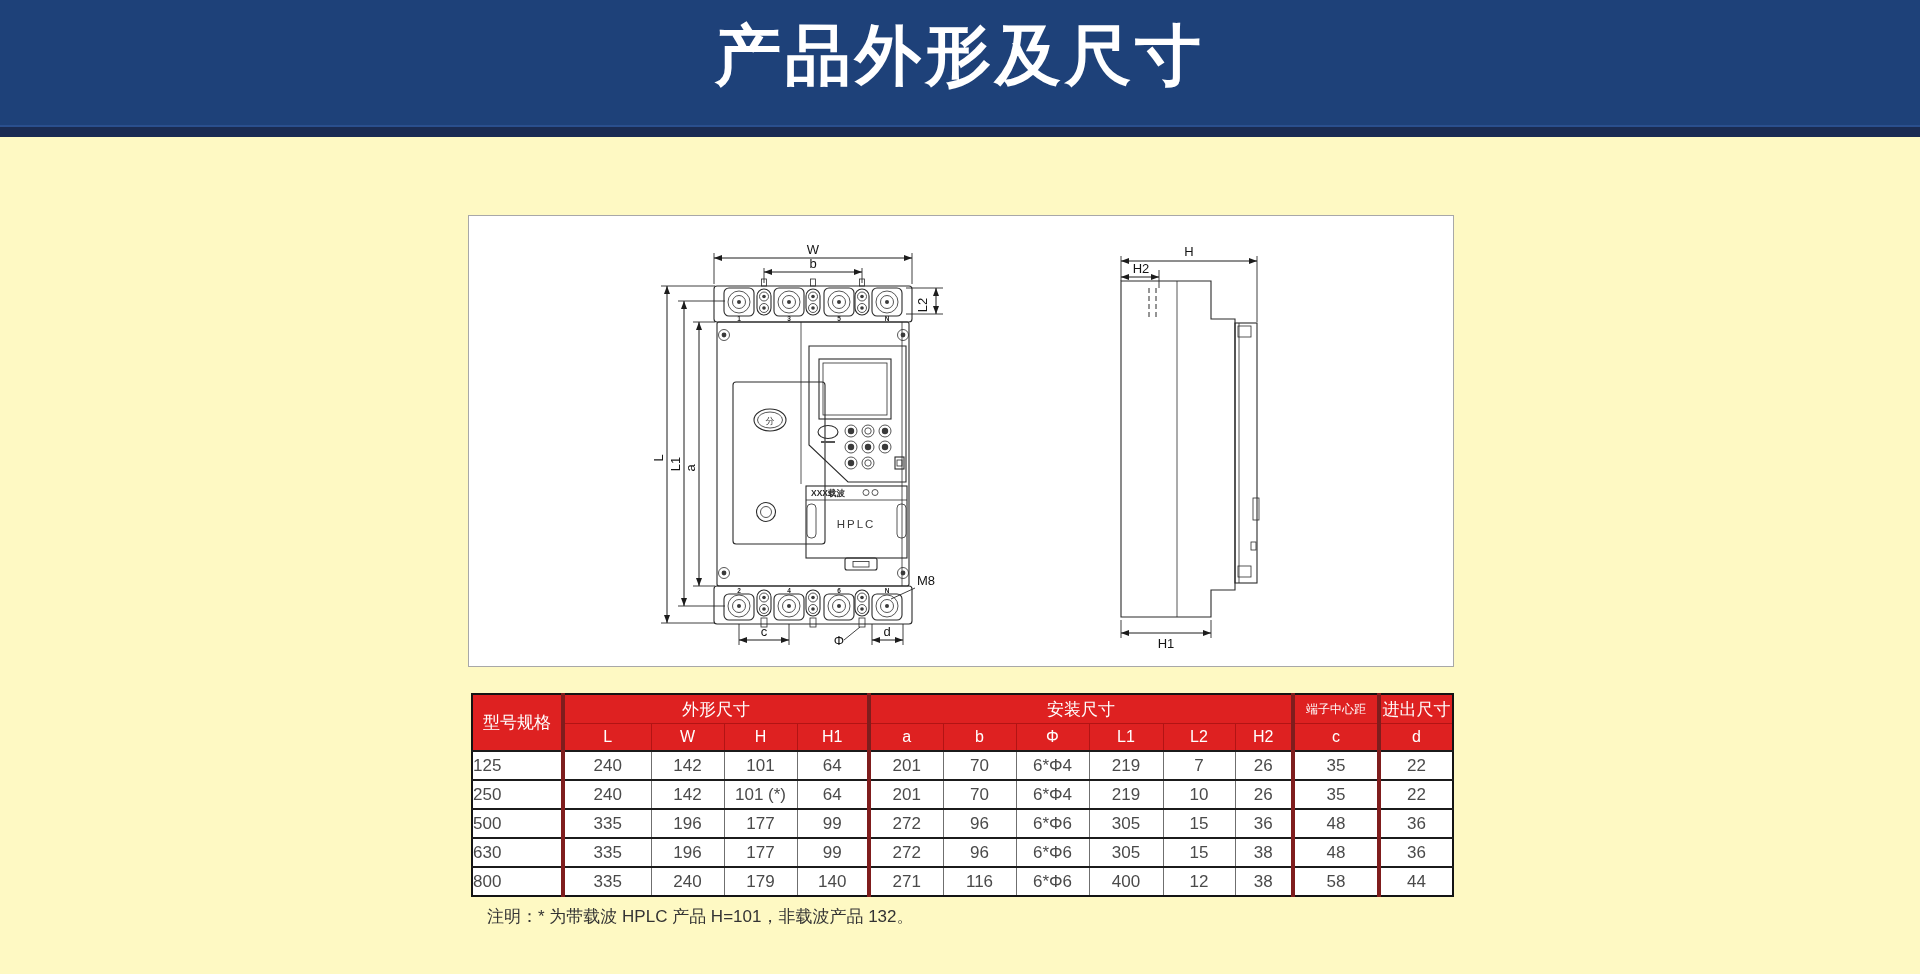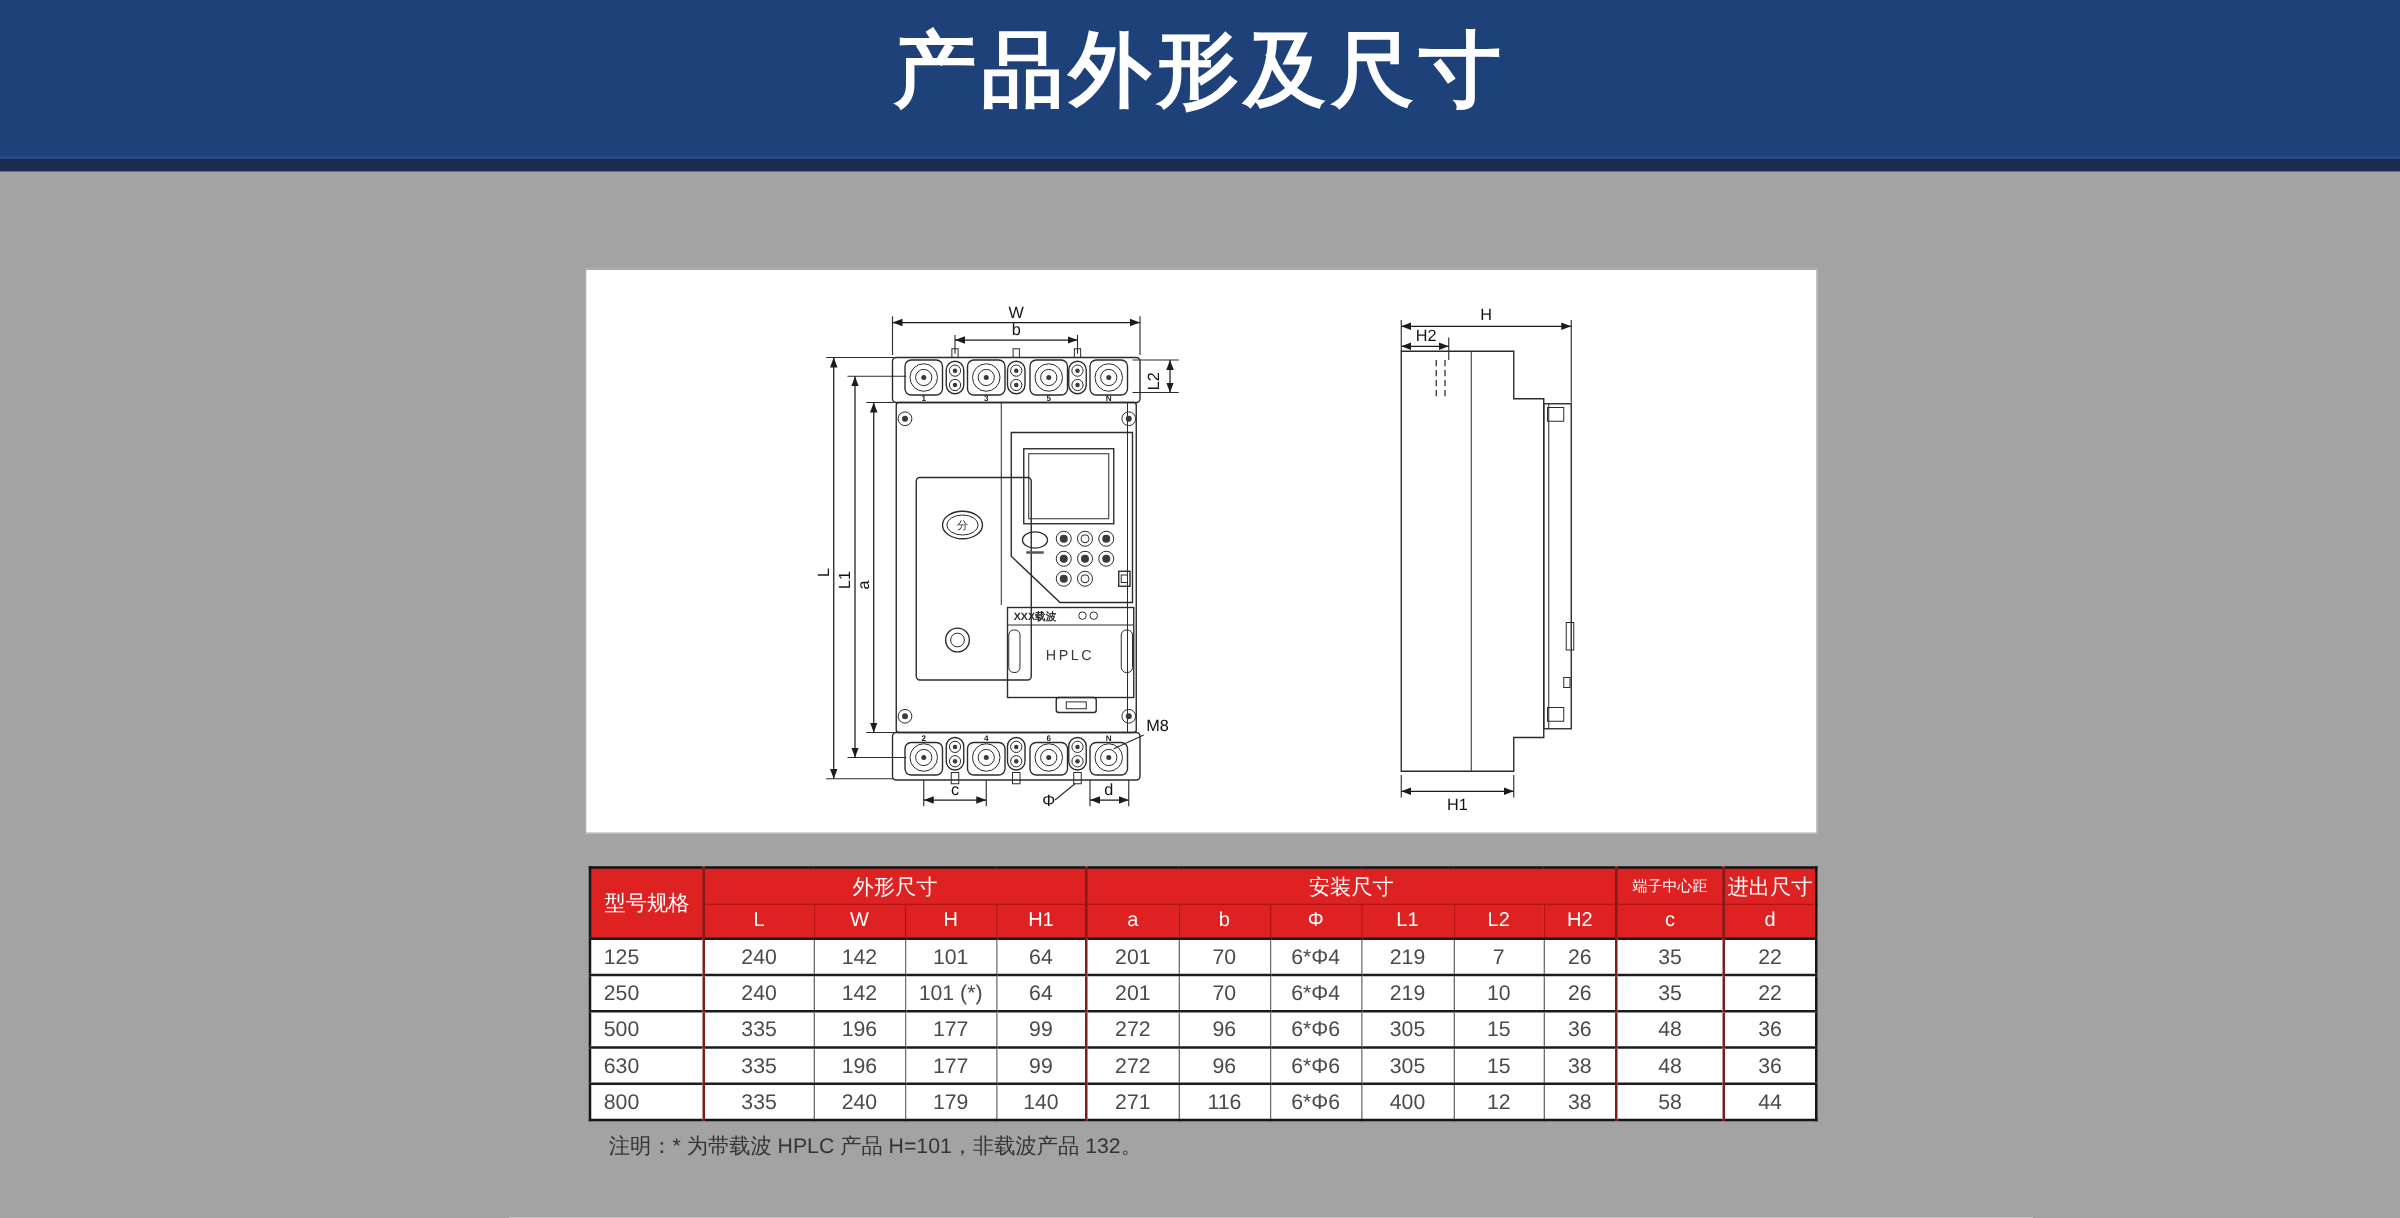--- a/index.html
+++ b/index.html
@@ -1,17 +1,17 @@
 <!DOCTYPE html>
 <html><head>
 <meta charset="utf-8">
 <style>
   html,body{margin:0;padding:0;background:#ffffff;}
   body{width:1920px;height:974px;position:relative;font-family:"Liberation Sans",sans-serif;overflow:hidden;}
-  .page{position:absolute;inset:0;background:#a3a3a3;text-decoration:underline;}
+  .page{position:absolute;inset:0;background:#fef9c3;text-decoration:underline;}
 
   
   .banner{position:absolute;left:0;top:0;width:1920px;height:137px;background:#1e4179;}
   .banner .title{margin:0;padding-top:22px;text-align:center;color:#ffffff;
                  font-size:66px;font-weight:bold;letter-spacing:4px;line-height:1.0;}
   .banner .strip{position:absolute;left:0;bottom:0;width:100%;height:10px;background:#1a2b52;border-top:2px solid #2a4f8e;}
 
   
   .drawing-panel{position:absolute;left:468px;top:215px;width:986px;height:452px;
                  background:#ffffff;border:1px solid #a8a8a8;box-sizing:border-box;}
@@ -34,22 +34,22 @@
   .logo-glyph{font-size:9px;fill:#333;text-anchor:middle;}
 
   
   .dim-table{position:absolute;left:471px;top:693px;width:981px;border-collapse:collapse;
              table-layout:fixed;border:2px solid #141414;}
   .dim-table th{background:#de2121;color:#ffffff;font-weight:normal;font-size:17px;
                 border:1px solid #b21414;height:28px;padding:0;white-space:nowrap;text-align:center;}
   .dim-table thead tr.sub th{font-size:16px;height:26px;}
   .dim-table td{border:1px solid #6f6f6f;border-top:2px solid #1b1b1b;height:27px;
                 font-size:17px;color:#4a4a4a;text-align:center;padding:0;white-space:nowrap;background:#ffffff;}
-  .dim-table td.model{text-align:left;padding-left:10px;margin-left:28px;}
-  .dim-table .sb{border-left:2px solid #7f1d1d;}
+  .dim-table td.model{text-align:left;padding-left:0;margin-left:28px;}
+  .dim-table .sb{border-left:4px solid #7f1d1d;}
   .dim-table th.pitch{font-size:12px;}
 
   
   .note{position:absolute;left:471px;top:889px;margin:16px;font-size:17px;color:#333333;}
 </style>
 </head>
 <body>
 
 <div class="page">
 

